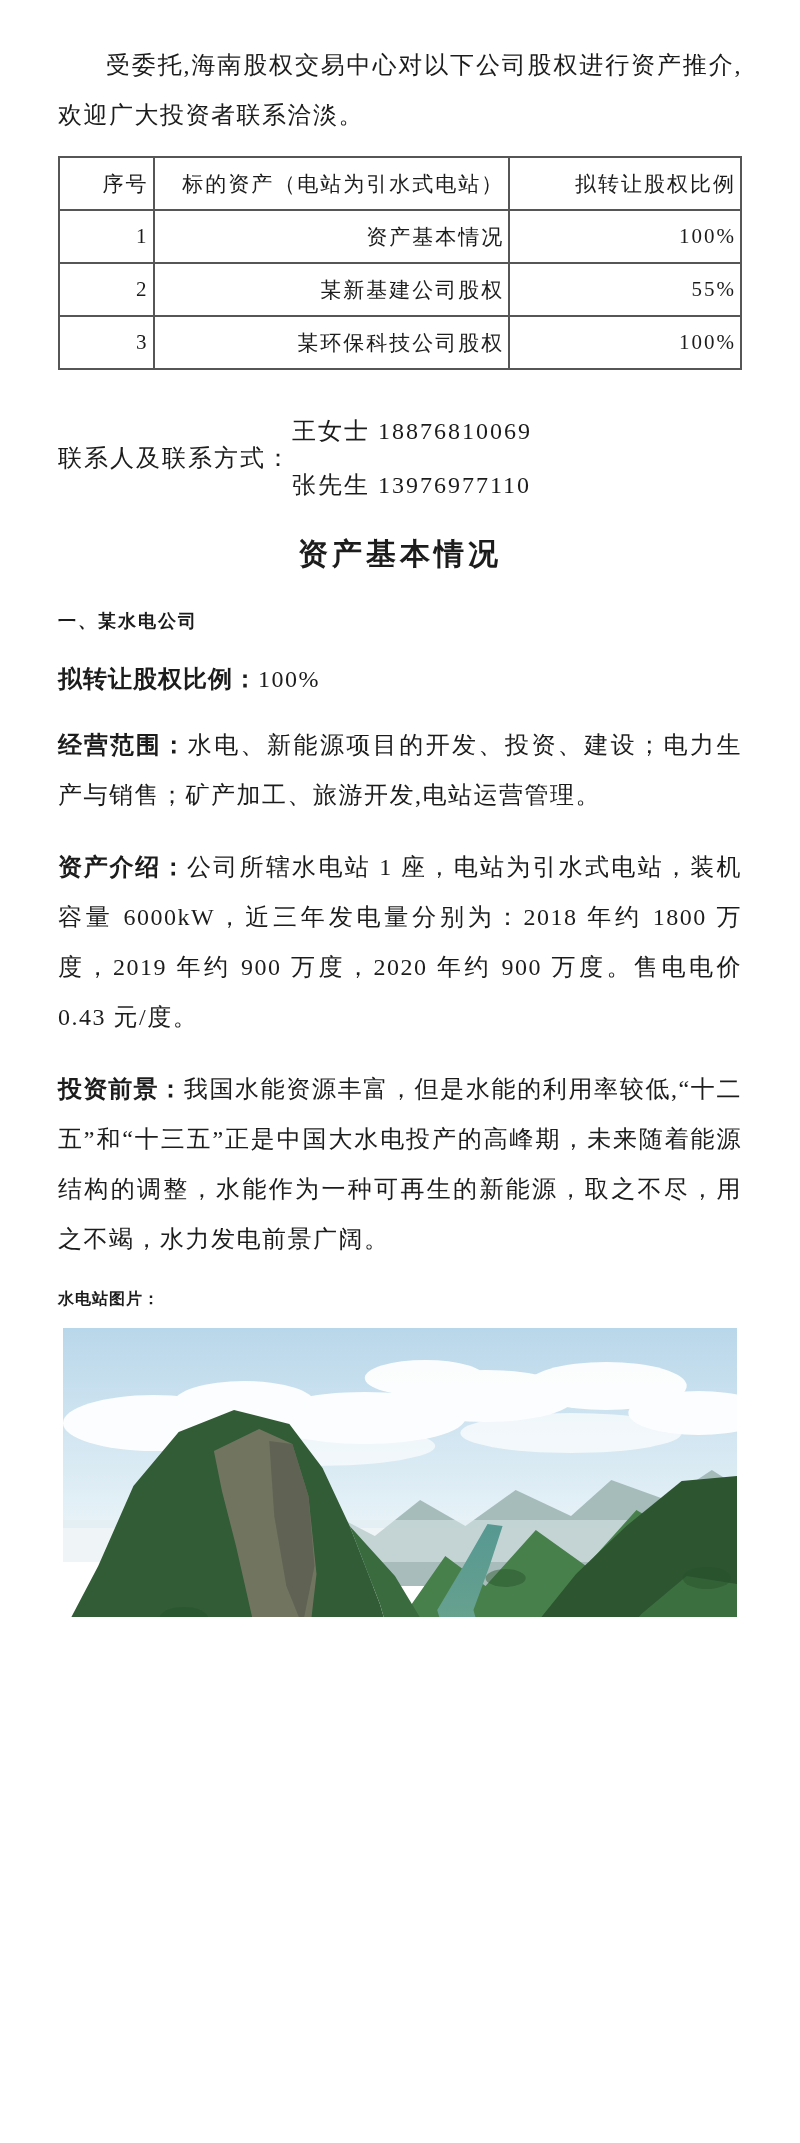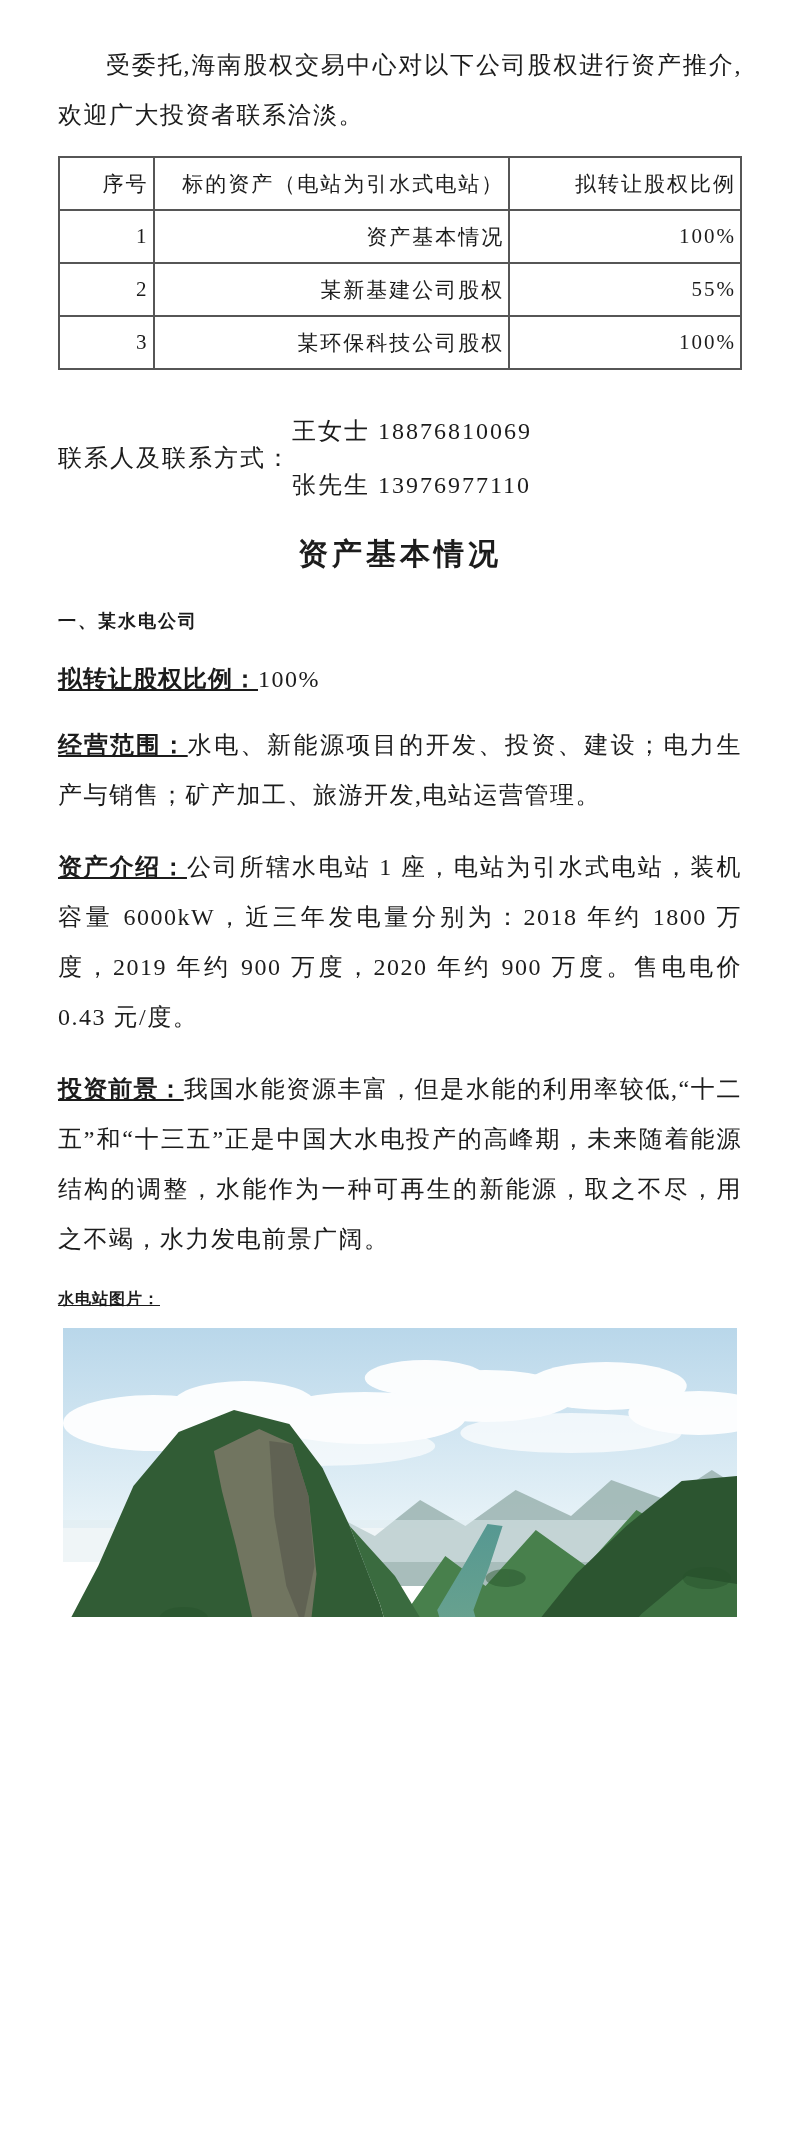--- a/index.html
+++ b/index.html
@@ -8,21 +8,21 @@
     width:800px; height:1617px; overflow:hidden;
     box-sizing:border-box;
     margin:0 auto;
     padding:40px 58px 0 58px;
     background:#ffffff;
     font-family:"Liberation Serif","DejaVu Serif",serif;
     font-size:24px; color:#1c1c1c;
   }
   .para { margin:0; line-height:50px; text-align:justify; letter-spacing:1.5px; }
   .indent { text-indent:2em; }
-  .lbl { font-family:"Liberation Sans","DejaVu Sans",sans-serif; font-weight:700; letter-spacing:1px;text-decoration:underline; }
+  .lbl { font-family:"Liberation Sans","DejaVu Sans",sans-serif; font-weight:700; letter-spacing:1px; }
 
   table.assets { width:100%; border-collapse:collapse; margin-top:16px;
     font-size:21px; table-layout:fixed; }
   table.assets th, table.assets td {
     border:2px solid #565656; text-align:right; vertical-align:middle;
     font-weight:400; letter-spacing:2px; height:51px; padding:0 4px;
   }
   .col-no { width:13%; } .col-asset { width:53%; } .col-ratio { width:34%; }
 
   .contact { margin-top:34px; display:flex; align-items:center; letter-spacing:2px; }

